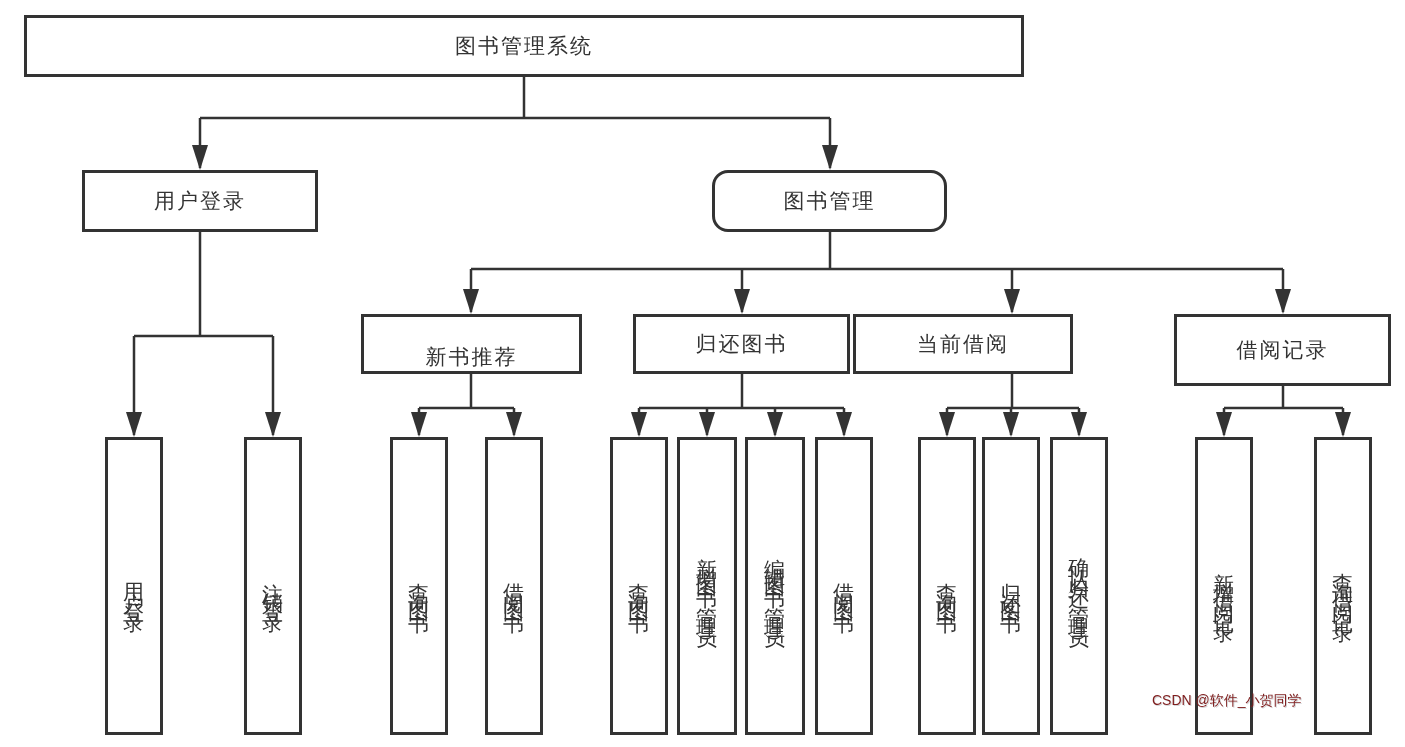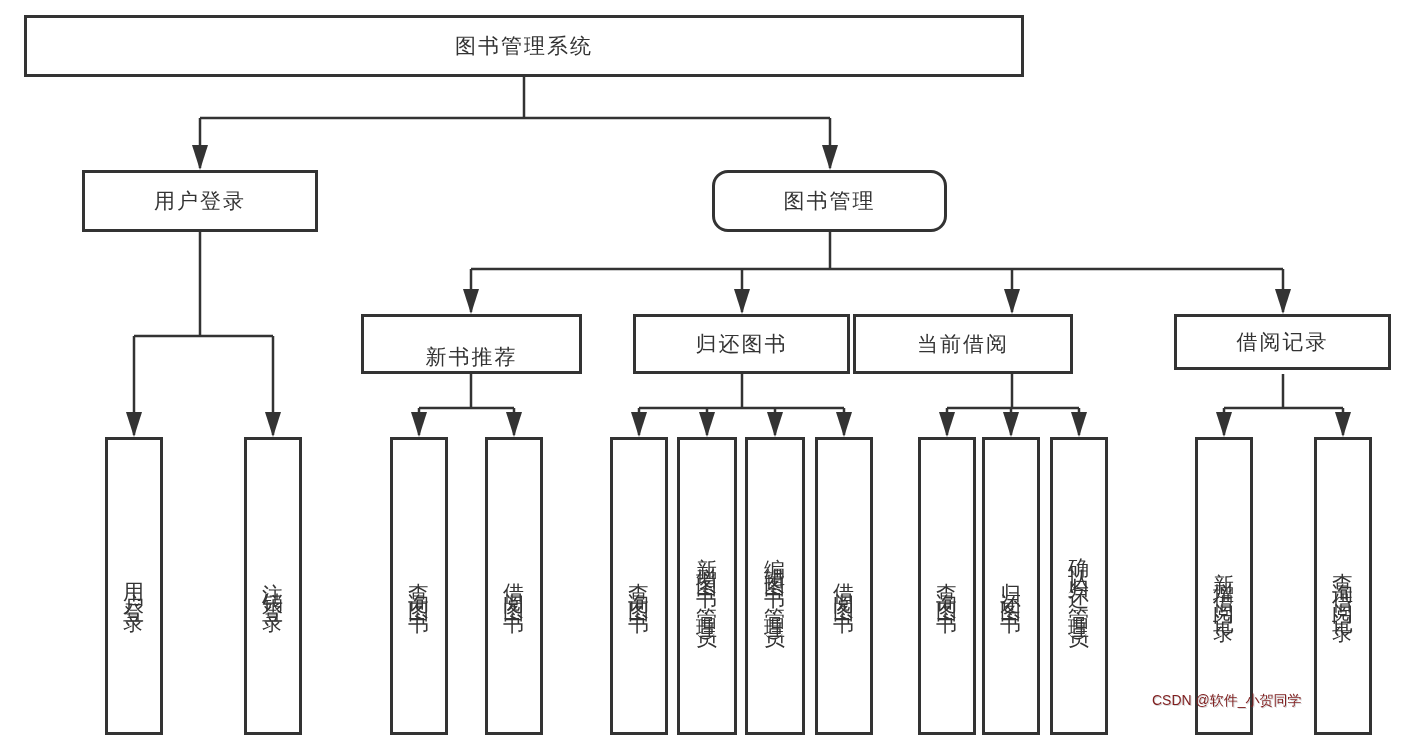--- a/index.html
+++ b/index.html
@@ -122,21 +122,21 @@
 
   <div class="box hbox" style="left:361px; top:314px; width:221px; height:60px;align-items:flex-end;">
     <span>新书推荐</span>
   </div>
   <div class="box hbox" style="left:633px; top:314px; width:217px; height:60px;">
     <span>归还图书</span>
   </div>
   <div class="box hbox" style="left:853px; top:314px; width:220px; height:60px;">
     <span>当前借阅</span>
   </div>
-  <div class="box hbox" style="left:1174px; top:314px; width:217px; height:56px;">
+  <div class="box hbox" style="left:1174px; top:314px; width:217px; height:72px;">
     <span>借阅记录</span>
   </div>
 
   <div class="box vbox" style="left:105px; top:437px; width:58px; height:298px;">
     <span class="vt">用户登录</span>
   </div>
   <div class="box vbox" style="left:244px; top:437px; width:58px; height:298px;">
     <span class="vt">注销登录</span>
   </div>
 

